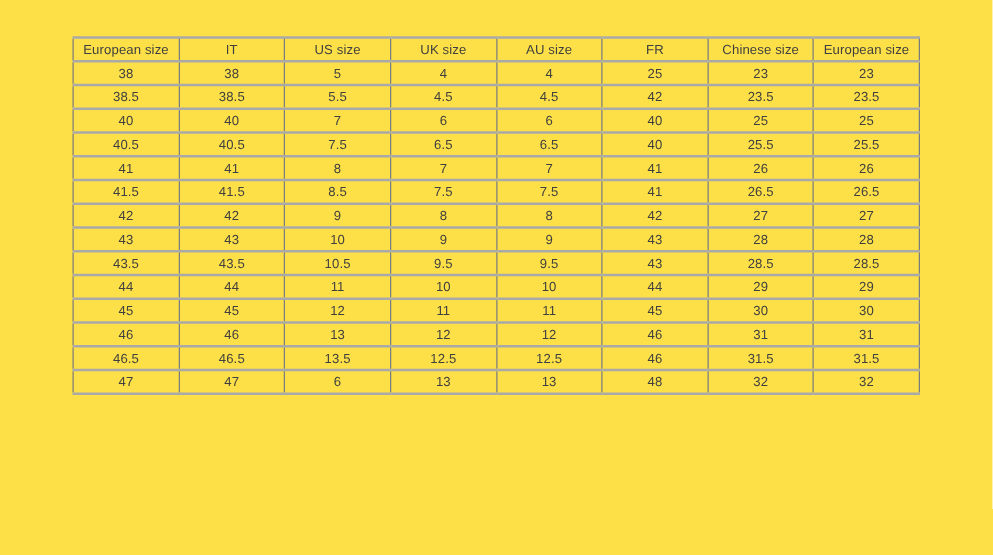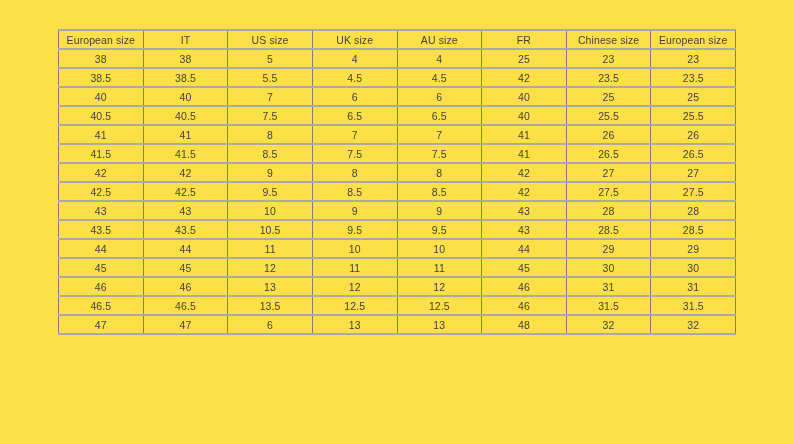--- a/index.html
+++ b/index.html
@@ -121,30 +121,20 @@
           <td>42</td>
           <td>42</td>
           <td>9</td>
           <td>8</td>
           <td>8</td>
           <td>42</td>
           <td>27</td>
           <td>27</td>
         </tr>
         <tr>
-          <td>42.5</td>
-          <td>42.5</td>
-          <td>9.5</td>
-          <td>8.5</td>
-          <td>8.5</td>
-          <td>42</td>
-          <td>27.5</td>
-          <td>27.5</td>
-        </tr>
-        <tr>
           <td>43</td>
           <td>43</td>
           <td>10</td>
           <td>9</td>
           <td>9</td>
           <td>43</td>
           <td>28</td>
           <td>28</td>
         </tr>
         <tr>

